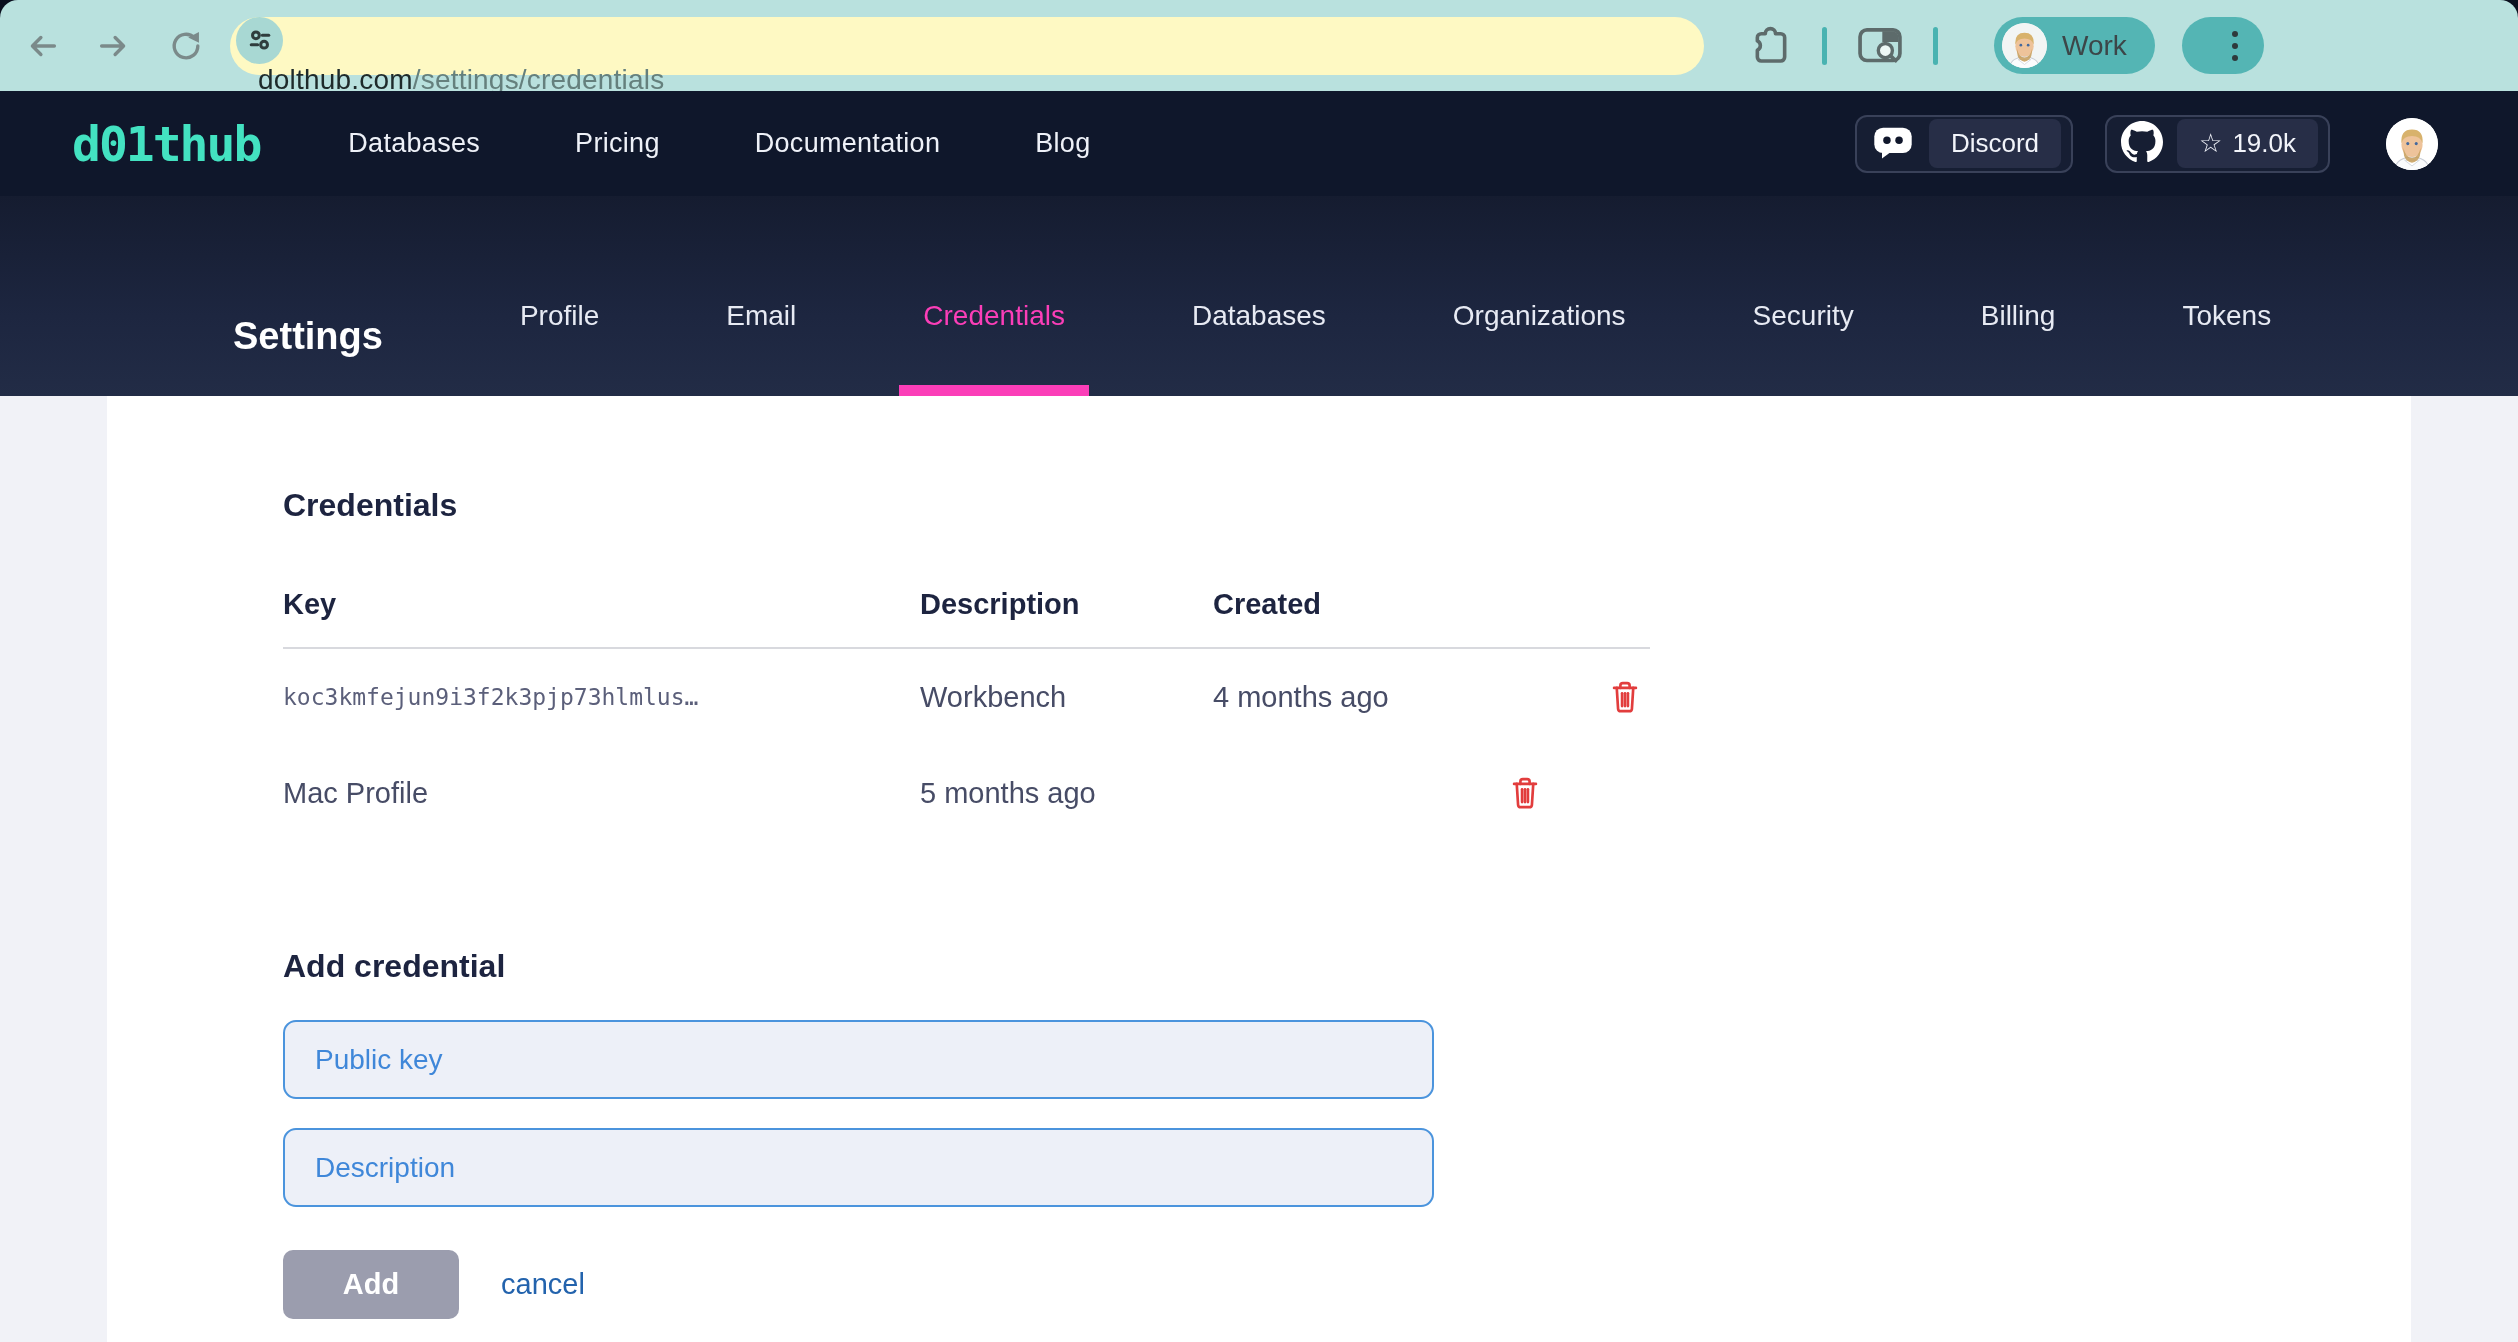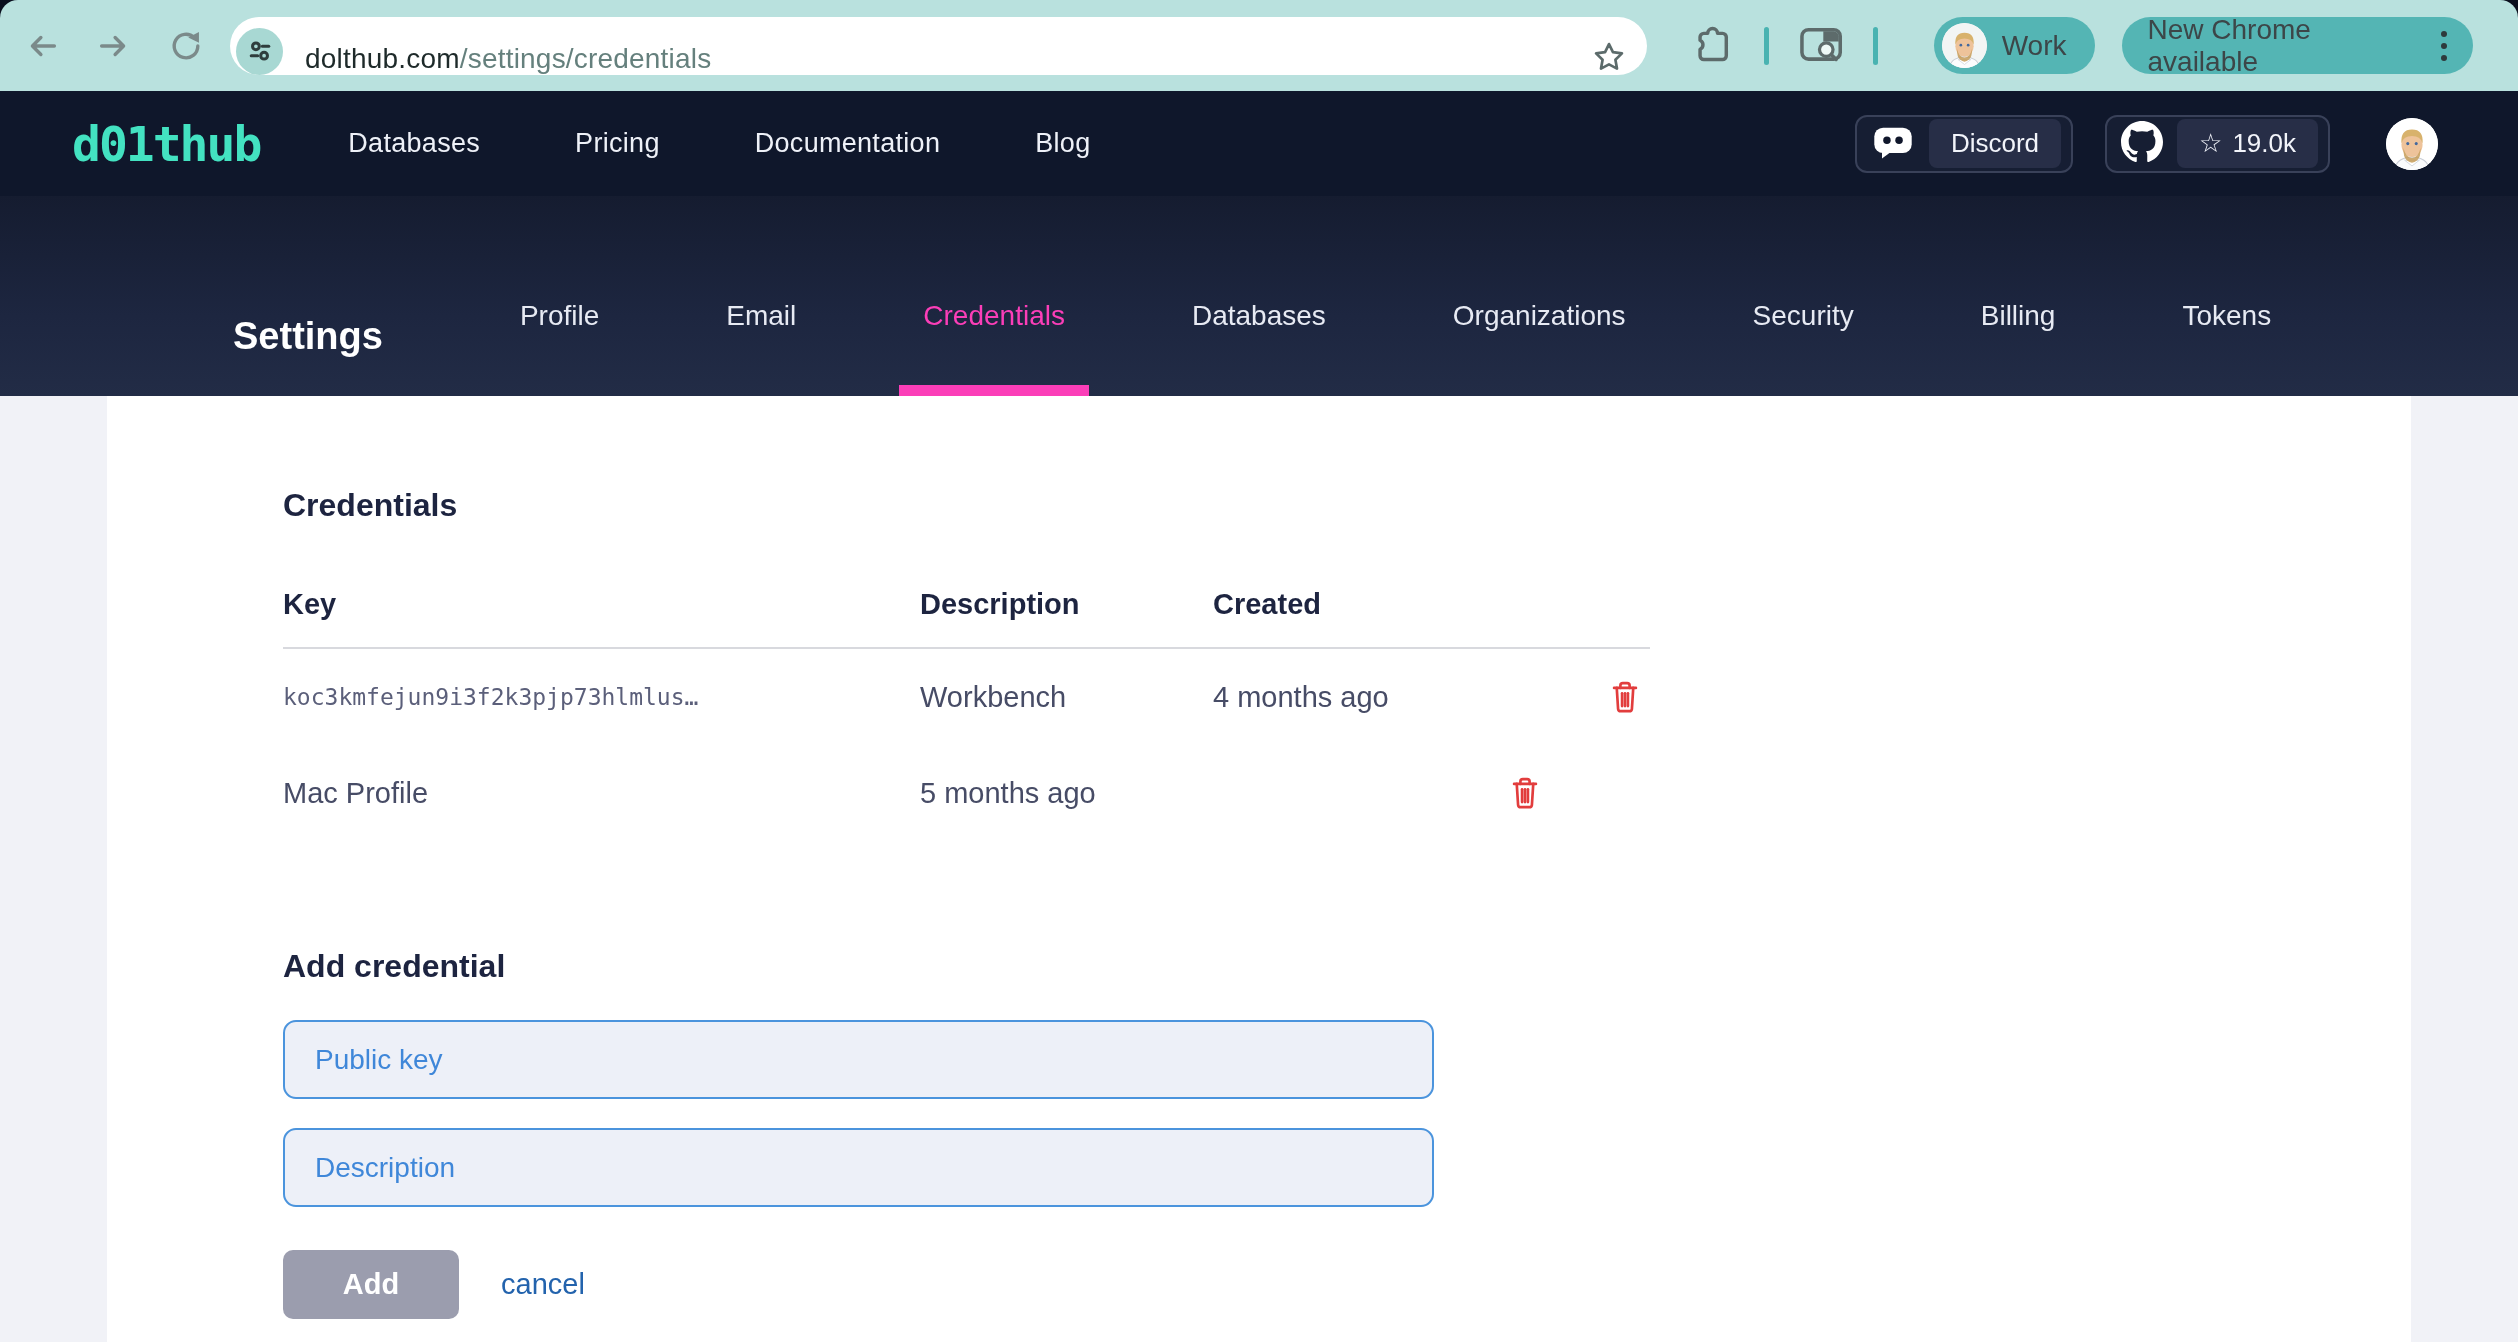--- a/index.html
+++ b/index.html
@@ -6,22 +6,22 @@
   html,body { width:2518px; height:1342px; overflow:hidden; background:#0a0f1e;
     font-family:"Liberation Sans", sans-serif; }
   .screen { width:2518px; height:1342px; display:flex; flex-direction:column; }
 
   
   .toolbar { height:91px; background:#b9e1de; border-radius:18px 18px 0 0;
     display:flex; align-items:center; padding:0 45px 0 24px; flex:0 0 auto; }
   .nav-ic { width:36px; height:36px; flex:0 0 auto; }
   .nav-ic + .nav-ic { margin-left:36px; }
   .nav-ic svg { width:36px; height:36px; display:block; }
-  .urlbar { height:58px; width:1474px; margin-left:26px; background:#ffffff;
-    border-radius:29px; display:flex; align-items:flex-end; padding:0 20px 0 6px; }
+  .urlbar { height:58px; width:1474px; margin-left:26px; background:#fef9c3;
+    border-radius:29px; display:flex; align-items:flex-start; padding:0 20px 0 6px;flex-direction:column; }
   .tune-wrap { width:47px; height:47px; border-radius:50%; background:#a8d8d3;
     display:flex; align-items:center; justify-content:center; flex:0 0 auto; }
   .url-text { margin-left:22px; font-size:28px; color:#1e2a2a; letter-spacing:.2px; white-space:nowrap; }
   .url-text .path { color:#65807d; }
   .star-wrap { margin-left:auto; width:36px; height:36px; }
   .puzzle-wrap { margin-left:46px; width:42px; height:42px; }
   .tb-sep { width:5px; height:38px; background:#49b3b1; border-radius:3px; margin:0 30px; }
   .sidepanel-wrap { width:46px; height:40px; }
   .chip { height:57px; border-radius:29px; background:#54b5b4; display:flex;
     align-items:center; padding:0 26px; color:#3c4648; font-size:28px; }
@@ -150,21 +150,20 @@
             <path d="M19 31 q-1.5 -17 13 -17 q14.5 0 13 17 q-2.5 -9 -13 -9 q-10.5 0 -13 9" fill="#d8b26c"></path>
             <path d="M21.5 37 q2.5 12 10.5 12 q8 0 10.5 -12 q0.5 11 -4 15 q-3.5 3 -6.5 3 q-3 0 -6.5 -3 q-4.5 -4 -4 -15" fill="#c59c58" opacity="0.85"></path>
             <circle cx="26.8" cy="31.5" r="1.9" fill="#44699e"></circle>
             <circle cx="37.2" cy="31.5" r="1.9" fill="#44699e"></circle>
           </svg>
       </span>
       <span>Work</span>
     </div>
 
     <div class="chip chip-update">
-      <span>New Chrome available</span>
       <span class="kebab">
           <i></i>
           <i></i>
           <i></i>
         </span>
     </div>
   </div>
 
   <div class="navbar">
     <div class="logo">d01thub</div>

